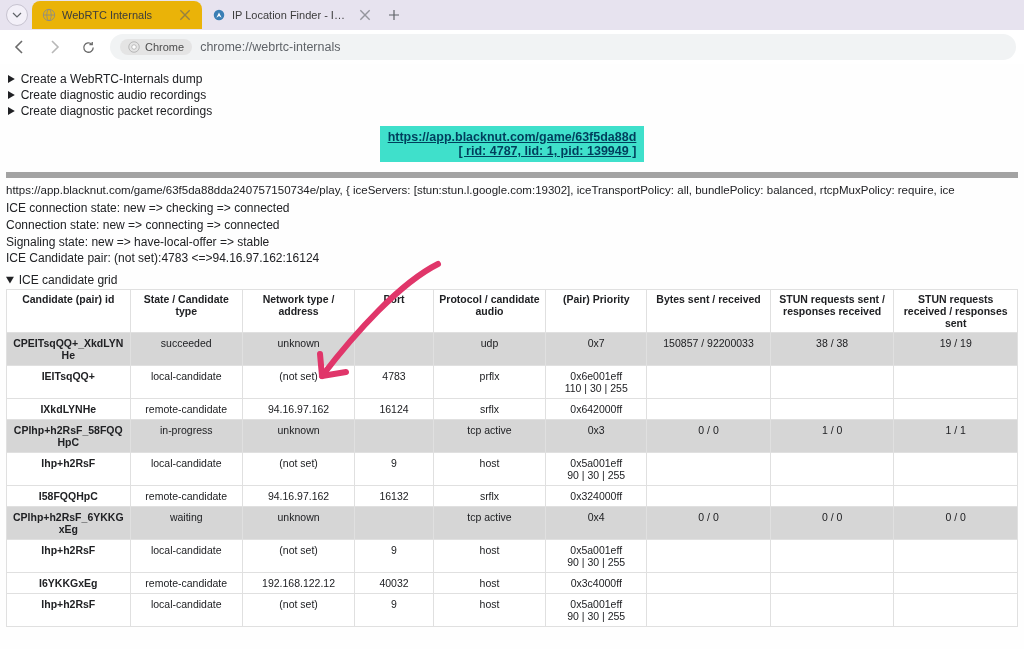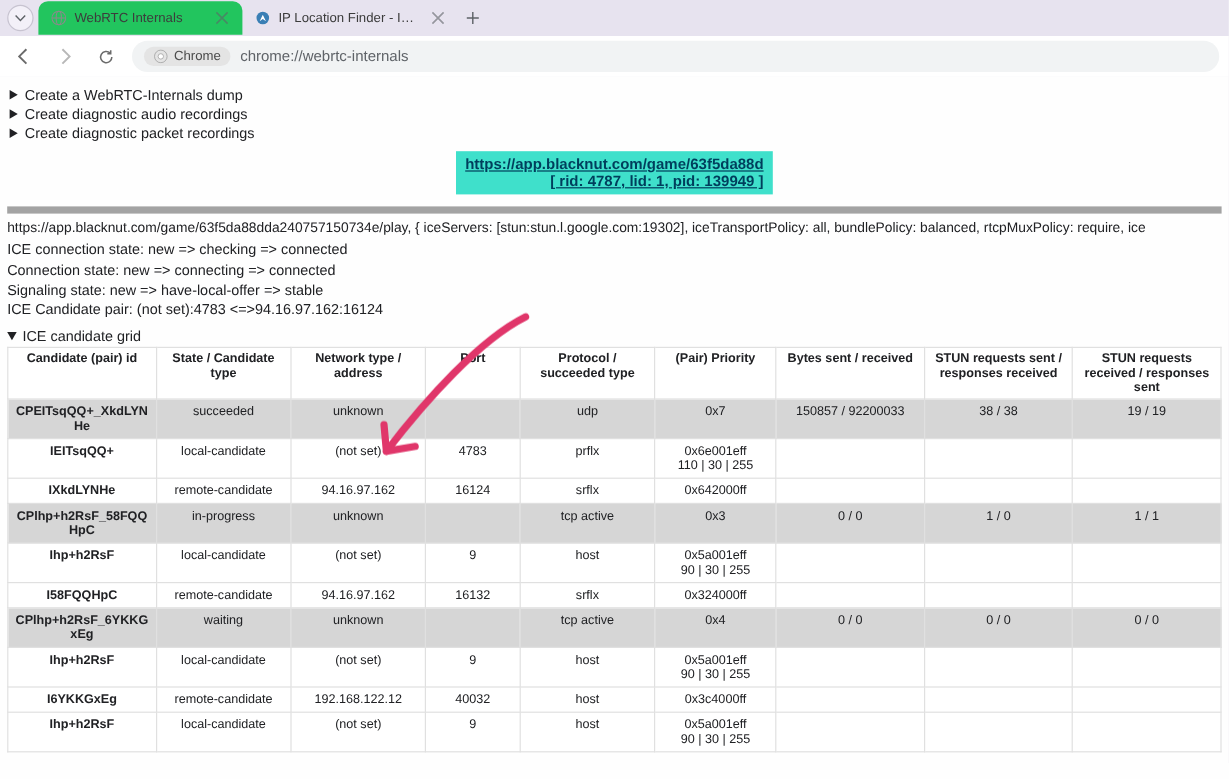--- a/index.html
+++ b/index.html
@@ -25,21 +25,21 @@
     width: 22px; height: 22px; border: 1px solid #c7c3d0; border-radius: 11px;
     display: flex; align-items: center; justify-content: center; margin: 0 4px;
     background: #f3f0f8;
   }
   .tab-drop svg { width: 10px; height: 10px; }
   .tab {
     display: flex; align-items: center; gap: 6px;
     height: 28px; padding: 0 10px; border-radius: 8px 8px 0 0;
     font-size: 11px; color: #3c3c3c; min-width: 170px; max-width: 180px;
   }
-  .tab.active { background: #22c55e; }
+  .tab.active { background: #eab308; }
   .tab .favicon { width: 14px; height: 14px; flex: 0 0 14px; }
   .tab .label { flex: 1; white-space: nowrap; overflow: hidden; text-overflow: ellipsis; }
   .tab .close { width: 14px; height: 14px; opacity: .6; }
   .newtab { width: 24px; height: 24px; display: flex; align-items: center; justify-content: center; color:#555; border-radius: 50%; }
   
   .toolbar {
     display: flex; align-items: center; gap: 10px;
     height: 34px; background: #ffffff; padding: 0 8px;
   }
   .nav-btn { width: 24px; height: 24px; display: flex; align-items: center; justify-content: center; color:#6b6b6b; border-radius: 50%; }
@@ -221,21 +221,21 @@
 
   <details class="ice-grid" open="">
     <summary>ICE candidate grid</summary>
     <table class="cand">
       <thead>
         <tr id="header-row">
             <th>Candidate (pair) id</th>
             <th>State / Candidate type</th>
             <th>Network type / address</th>
             <th>Port</th>
-            <th>Protocol / succeeded type</th>
+            <th>Protocol / candidate audio</th>
             <th>(Pair) Priority</th>
             <th>Bytes sent / received</th>
             <th>STUN requests sent / responses received</th>
             <th>STUN requests received / responses sent</th>
           </tr>
       </thead>
       <tbody id="tbody">
           <tr class="shade">
             <td>CPEITsqQQ+_XkdLYNHe</td>
             <td>succeeded</td>

